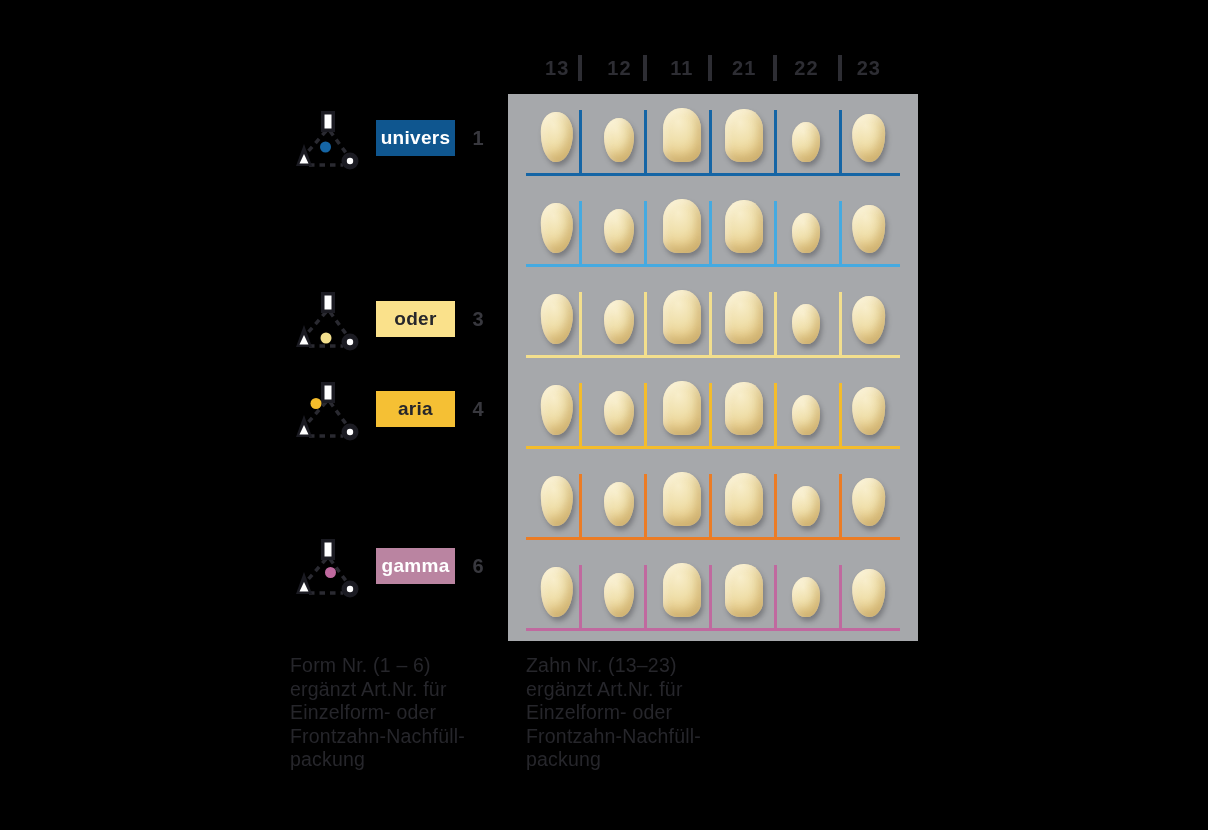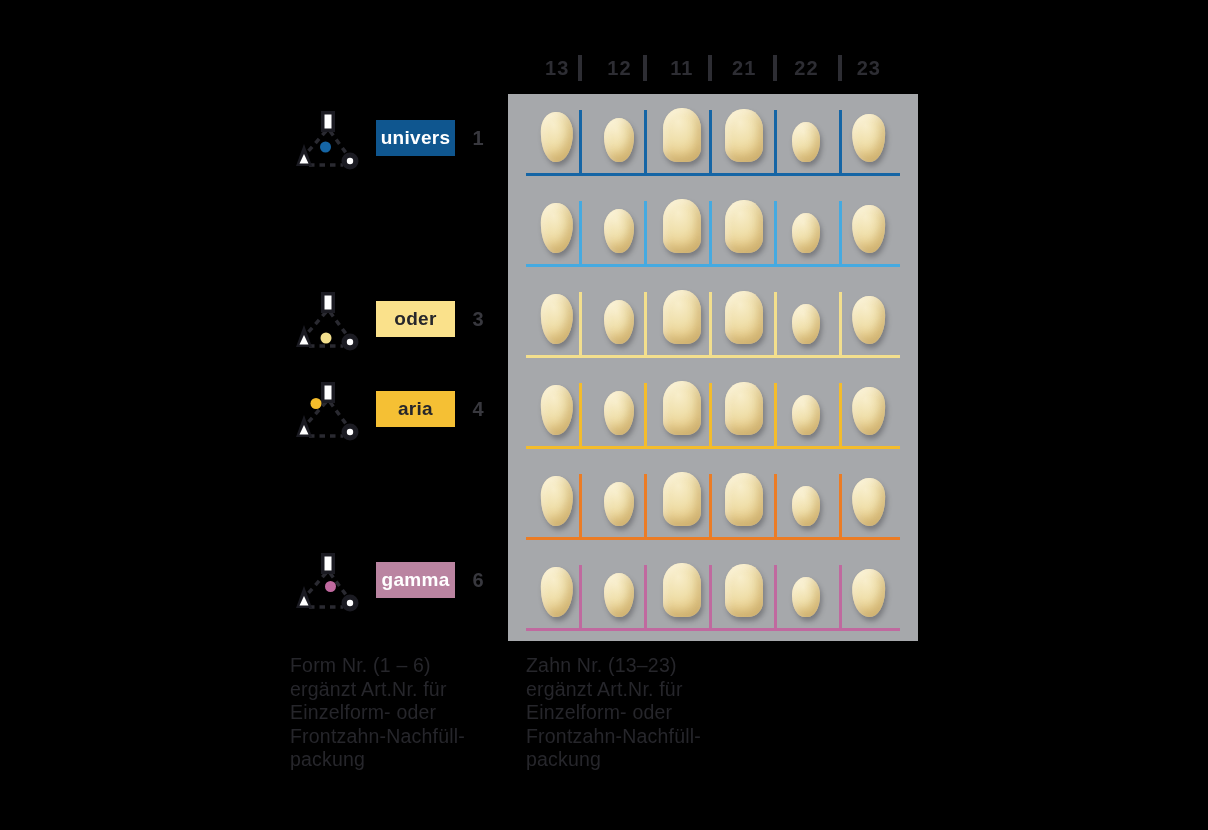--- a/index.html
+++ b/index.html
@@ -30,21 +30,21 @@
            inset 3px 4px 7px rgba(255,252,238,.55);}
   .t13{width:32px;height:50px;border-radius:48% 52% 55% 45% / 40% 42% 62% 56%;transform:rotate(-2deg);}
   .t12{width:30px;height:44px;border-radius:50% 50% 46% 46% / 42% 42% 56% 56%;}
   .t11{width:38px;height:54px;border-radius:48% 48% 38% 38% / 38% 38% 26% 26%;}
   .t21{width:38px;height:53px;border-radius:48% 48% 40% 40% / 38% 38% 28% 28%;}
   .t22{width:28px;height:40px;border-radius:50% 50% 45% 45% / 44% 44% 52% 52%;}
   .t23{width:33px;height:48px;border-radius:52% 48% 45% 55% / 42% 40% 56% 62%;transform:rotate(2deg);}
 
   
   .row-left{position:absolute;left:0;width:504px;height:91px;}
-  .r1{top:94px}.r2{top:184px}.r3{top:275px}.r4{top:365px}.r5{top:456px}.r6{top:536px}
+  .r1{top:94px}.r2{top:184px}.r3{top:275px}.r4{top:365px}.r5{top:456px}.r6{top:522px}
   .flame{position:absolute;left:296px;top:16px;width:64px;height:62px;}
   .dash{stroke:#2a2a31;stroke-width:3.5;stroke-dasharray:5.5 5;fill:none;}
   .vtx{fill:#1b1b22;}
   .vtx-in{fill:#ffffff;}
   .dot{fill:var(--c);}
   .chip{position:absolute;left:376px;top:26px;width:79px;height:36px;
         background:var(--bg);color:var(--fg);display:flex;align-items:center;justify-content:center;
         font-size:19px;font-weight:bold;letter-spacing:.3px;}
   .row-num{position:absolute;left:465px;top:26px;width:26px;height:36px;line-height:36px;
         text-align:center;font-size:20px;font-weight:bold;color:#38383e;}

